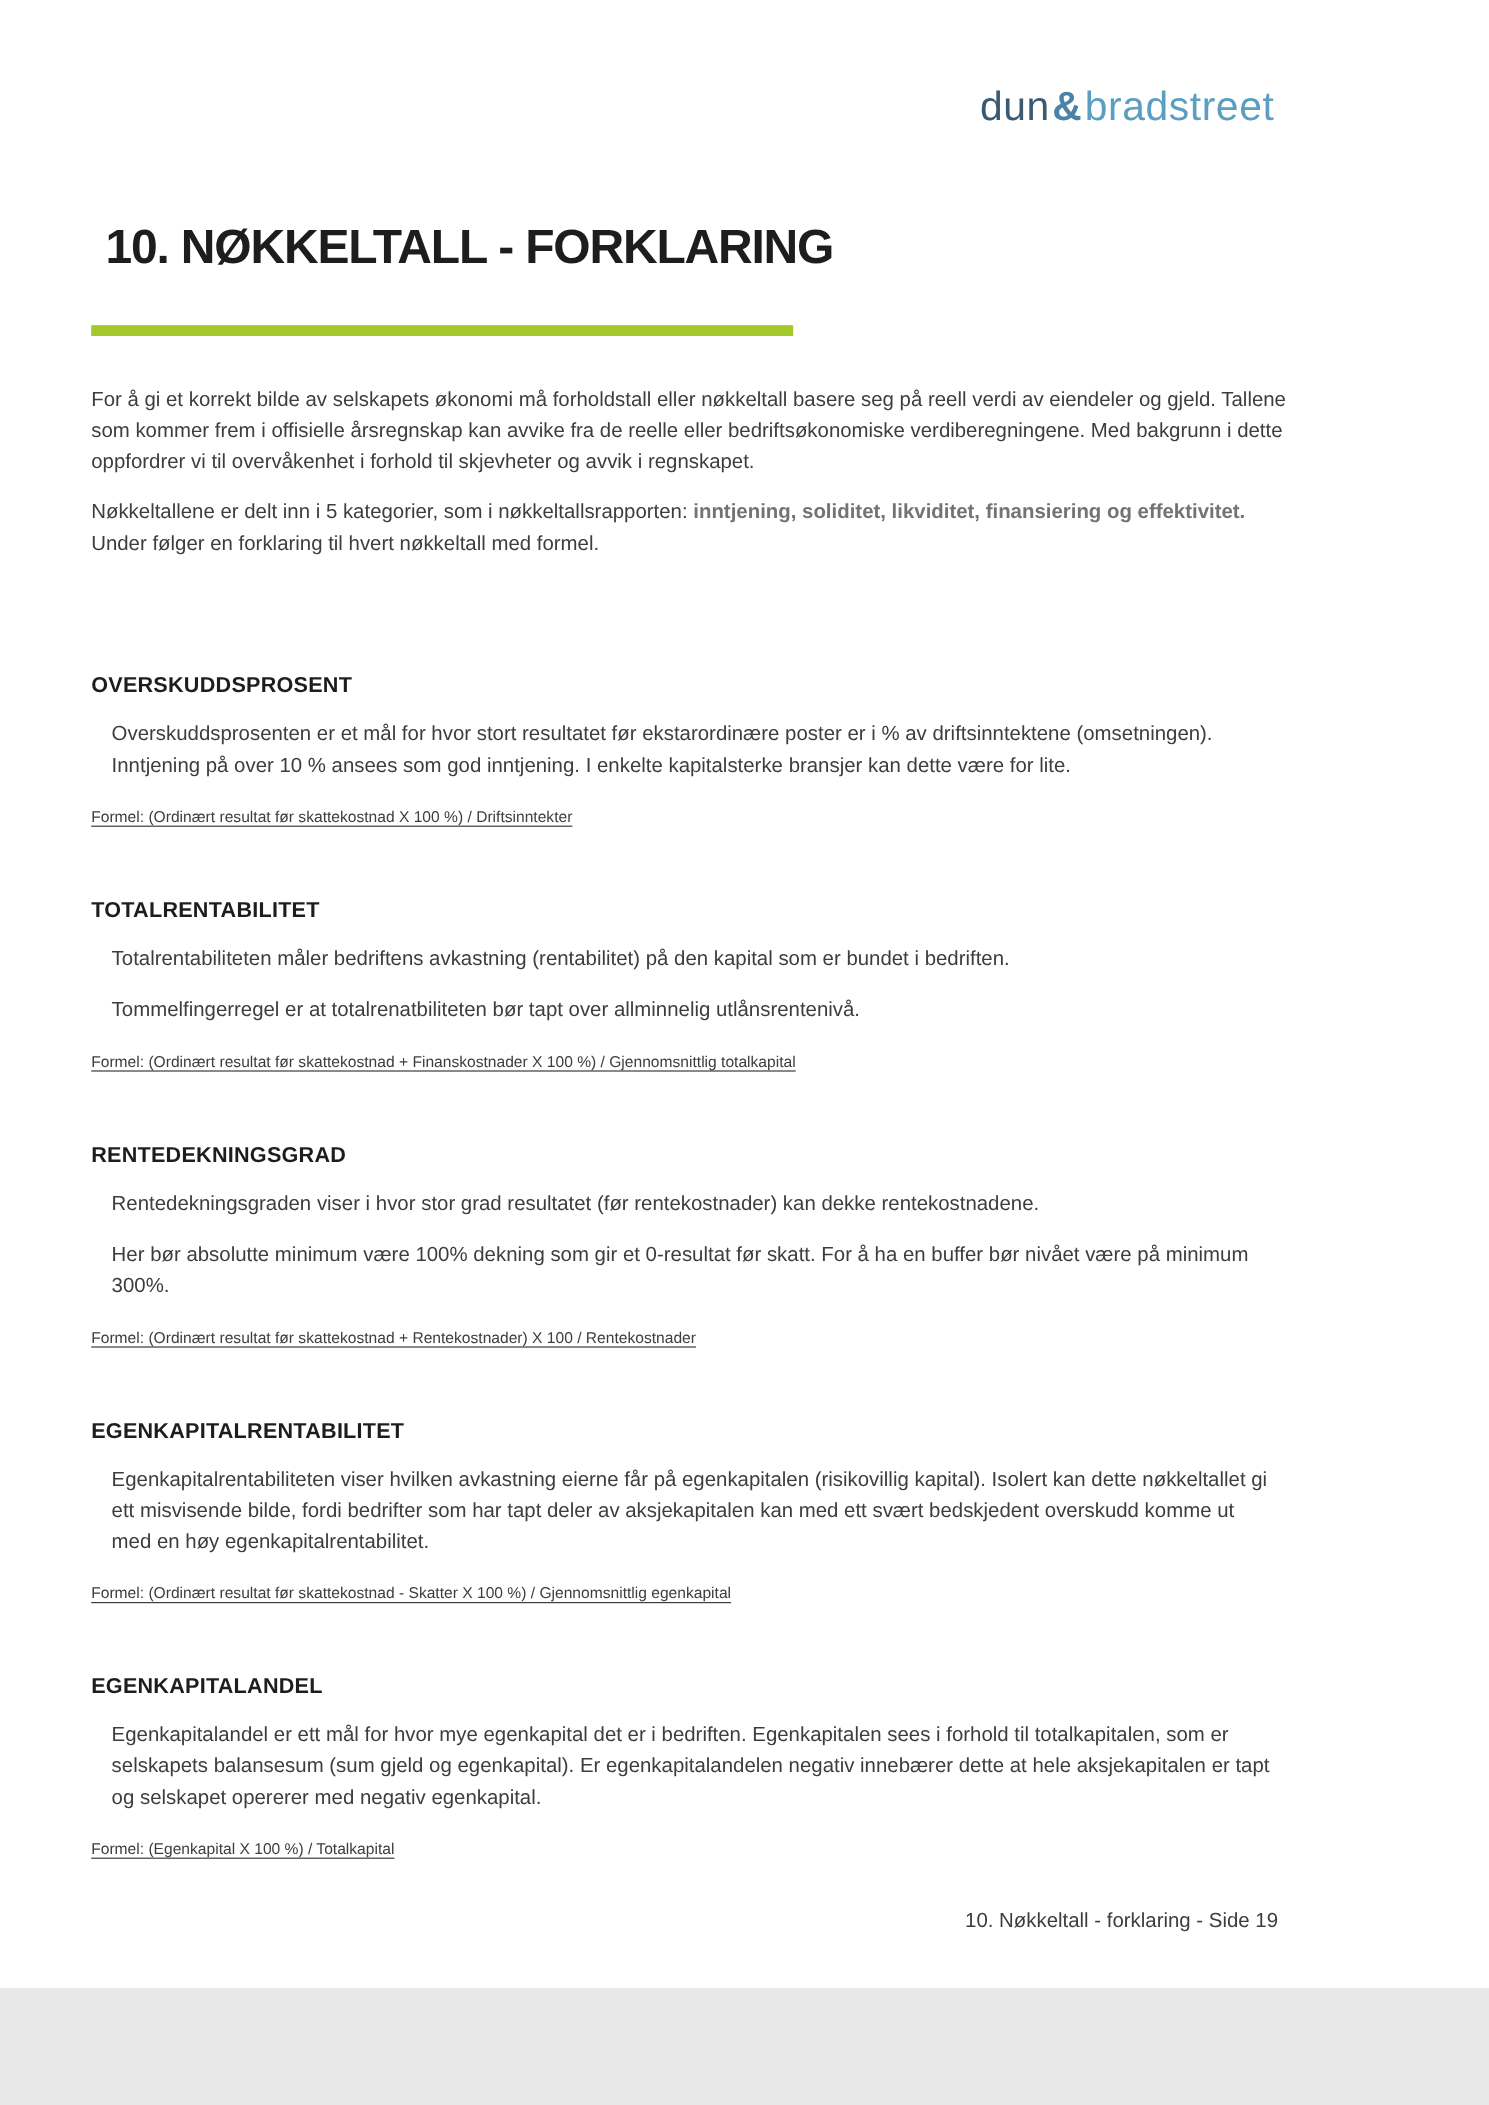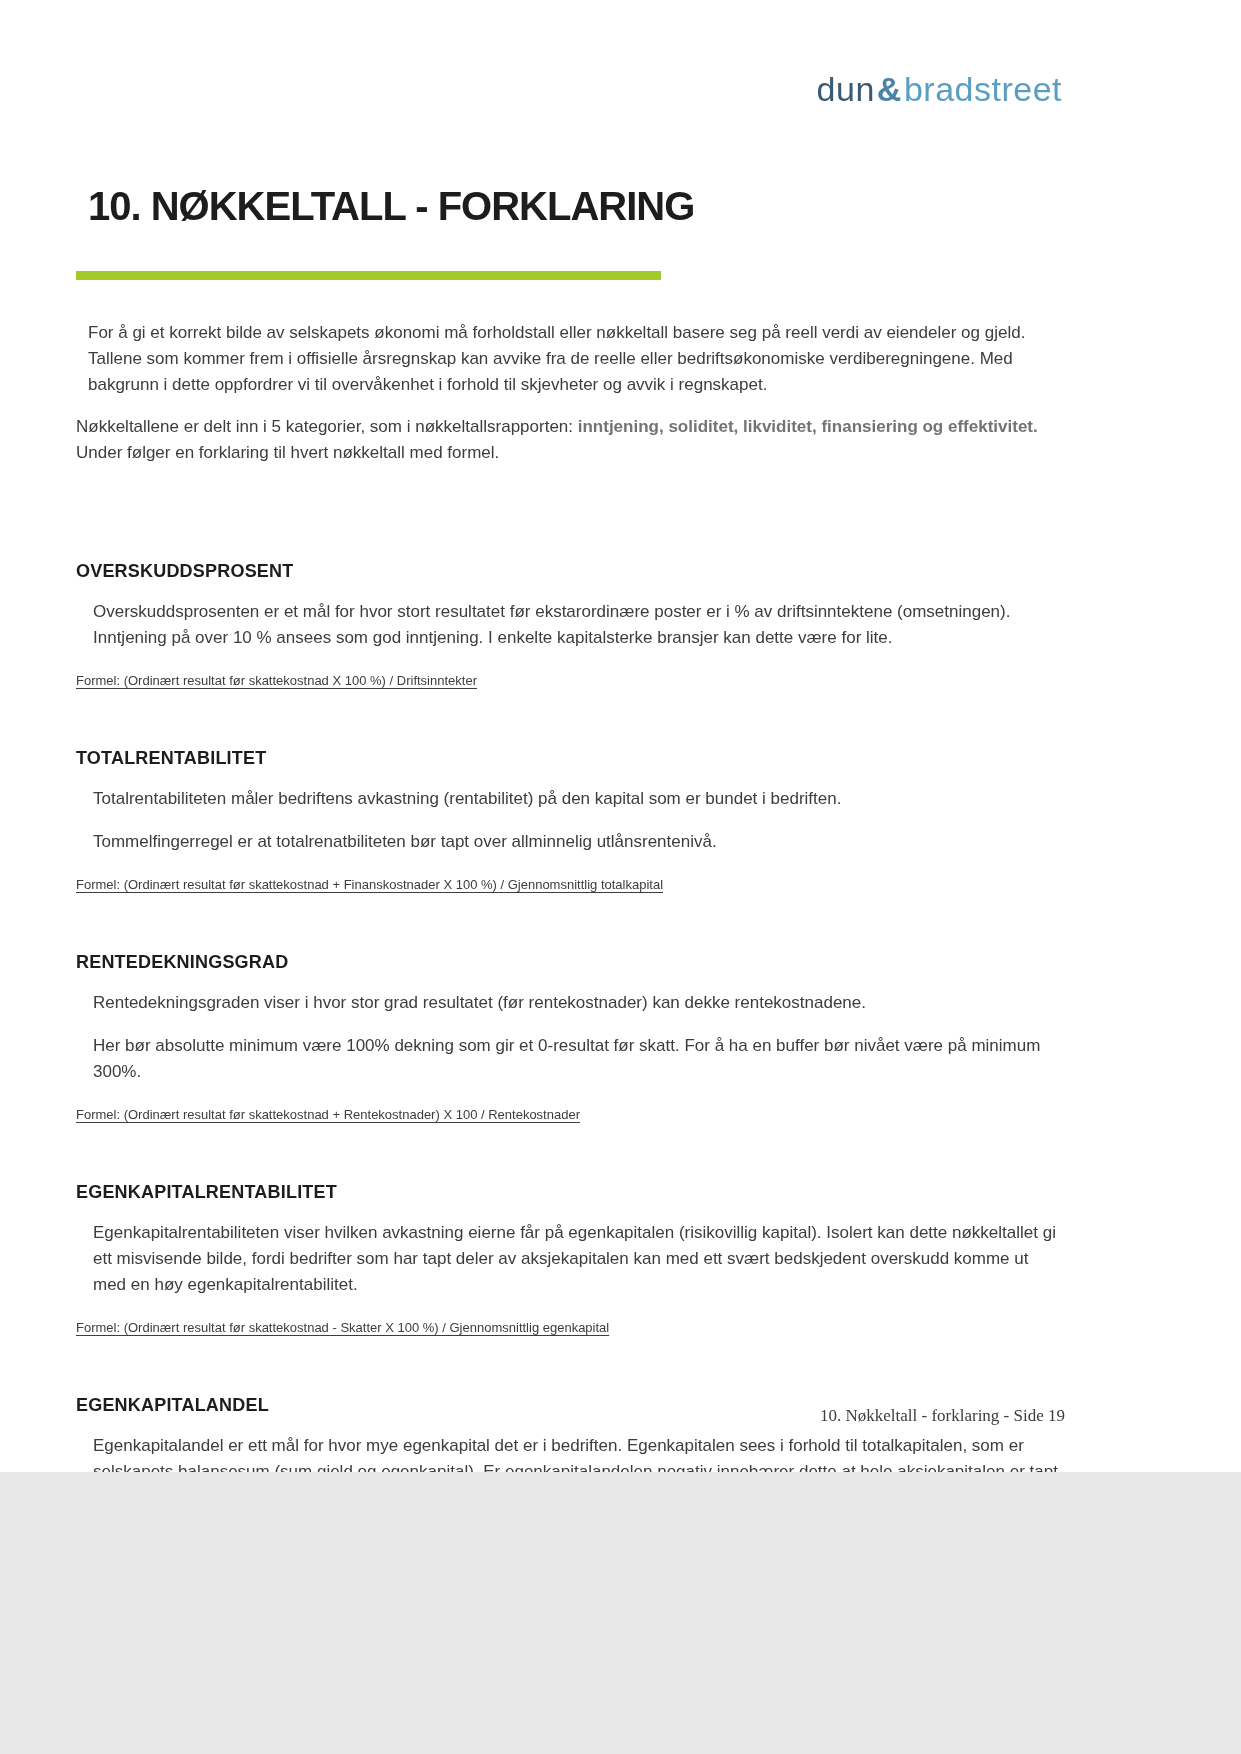--- a/index.html
+++ b/index.html
@@ -7,21 +7,21 @@
     --logo-dark:#3a5a72;
     --logo-light:#5b9ec2;
     --logo-amp:#4b82a8;
     --text:#3d3d3d;
     --heading:#1d1d1b;
   }
   *{box-sizing:border-box;}
   html,body{margin:0;padding:0;background:#e8e8e8;}
   .page{
     position:relative;
-    width:1241px;height:1472px;
+    width:1241px;height:1657px;
     margin:0 auto;
     background:#ffffff;
     font-family:"Liberation Sans", sans-serif;
     color:var(--text);
     overflow:hidden;
   }
   .content{padding:0 160px 0 76px;}
   .logo{
     position:absolute;top:70px;right:179px;
     font-size:34px;font-weight:500;letter-spacing:0.5px;
@@ -39,21 +39,21 @@
   }
   .rule{
     width:585px;height:9px;
     margin-top:45px;
     background:var(--accent);
   }
   p.intro{
     margin:0;max-width:1005px;
     font-size:17px;line-height:26px;
   }
-  p.intro.first{margin-top:40px;margin-left:12px;}
+  p.intro.first{margin-top:40px;}
   p.intro.second{margin-top:16px;}
   p.intro strong{color:#737373;}
   main{margin-top:94px;}
   section.kpi{max-width:1005px;}
   section.kpi + section.kpi{margin-top:53px;}
   section.kpi h2{
     margin:0 0 2px 0;
     font-size:18px;line-height:22px;
     font-weight:700;color:var(--heading);
     letter-spacing:0.2px;
@@ -61,21 +61,21 @@
   section.kpi .body p{
     margin:17px;font-size:17px;line-height:26px;
   }
   section.kpi .formula{
     font-size:13px;line-height:26px;
     text-decoration:underline;
     text-underline-offset:3px;
   }
   footer{
     position:absolute;right:176px;bottom:46px;
-    font-size:17px;color:var(--text);font-family:Liberation Serif, serif;
+    font-size:17px;color:var(--text);
   }
 </style>
 </head>
 <body>
 
 <div class="page">
 
   <div class="logo">
     <span class="dark">dun</span><span class="amp">&amp;</span><span class="light">bradstreet</span>
   </div>

